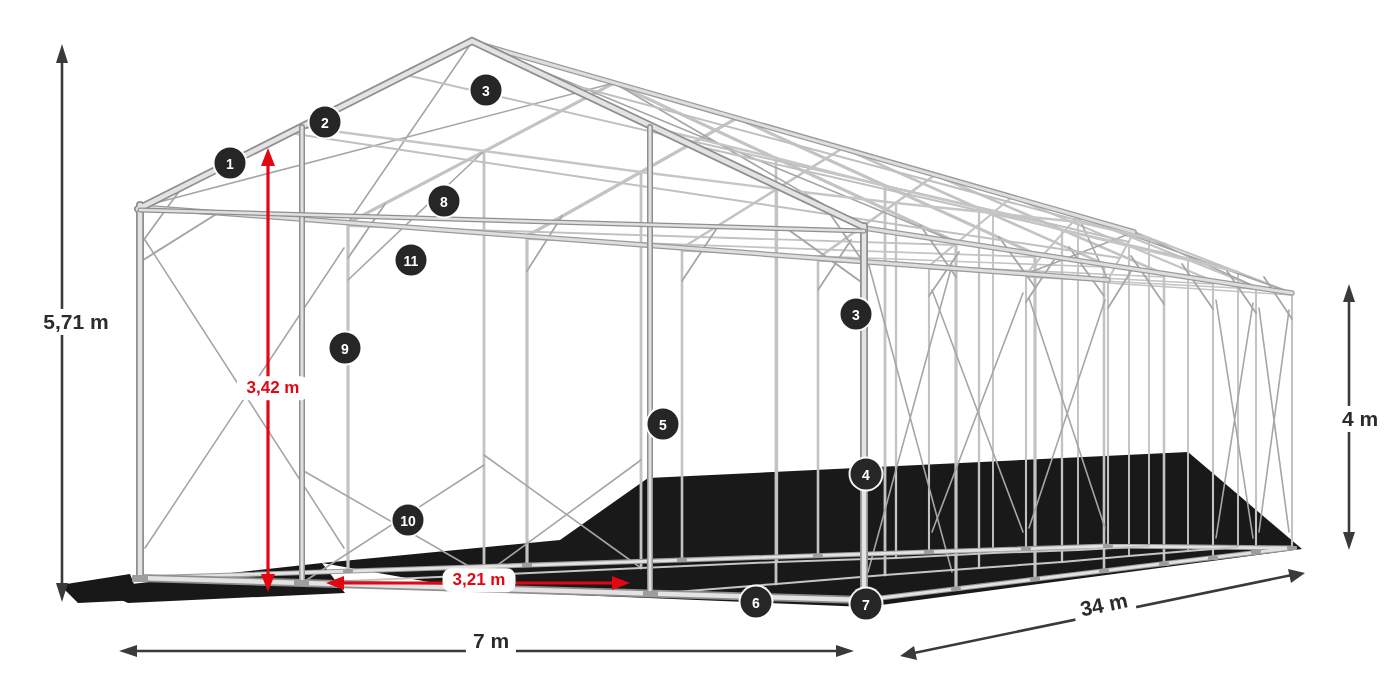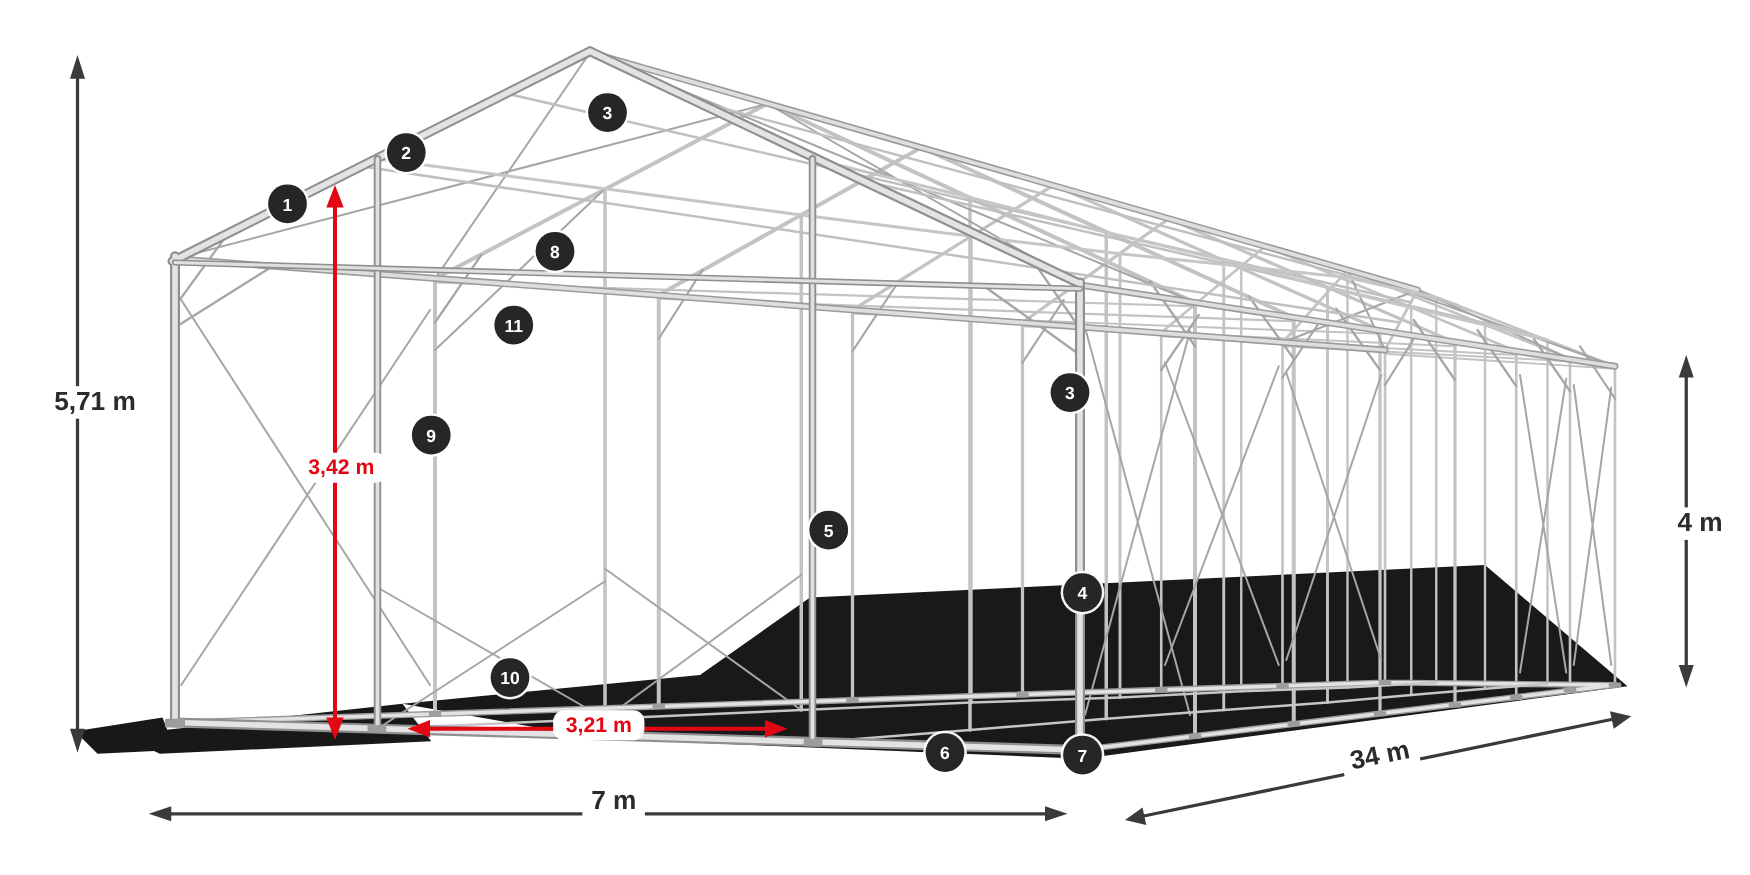--- a/index.html
+++ b/index.html
@@ -155,25 +155,25 @@
   <div>
     <div class="badge" style="left:230px; top:163px;">1</div>
     <div class="badge" style="left:325px; top:122px;">2</div>
     <div class="badge" style="left:486px; top:90px;">3</div>
     <div class="badge" style="left:866px; top:474px;">4</div>
     <div class="badge" style="left:663px; top:424px;">5</div>
     <div class="badge" style="left:756px; top:602px;">6</div>
     <div class="badge" style="left:866px; top:604px;">7</div>
     <div class="badge" style="left:444px; top:201px;">8</div>
     <div class="badge" style="left:345px; top:348px;">9</div>
-    <div class="badge" style="left:408px; top:542px;text-align:right;">10</div>
+    <div class="badge" style="left:408px; top:520px;text-align:right;">10</div>
     <div class="badge" style="left:411px; top:260px;">11</div>
     <div class="badge" style="left:856px; top:314px;">3</div>
   </div>
 
   <div class="dim-label" style="left:76px; top:322px;">5,71 m</div>
-  <div class="dim-label red" style="left:273px; top:374px;">3,42 m</div>
+  <div class="dim-label red" style="left:273px; top:388px;">3,42 m</div>
   <div class="dim-label" style="left:1360px; top:419px;">4 m</div>
   <div class="dim-label red" style="left:479px; top:580px;">3,21 m</div>
   <div class="dim-label" style="left:491px; top:641px;">7 m</div>
   <div class="dim-label rot" style="left:1104px; top:605px;">34 m</div>
 
 </div>
 
 </body></html>

